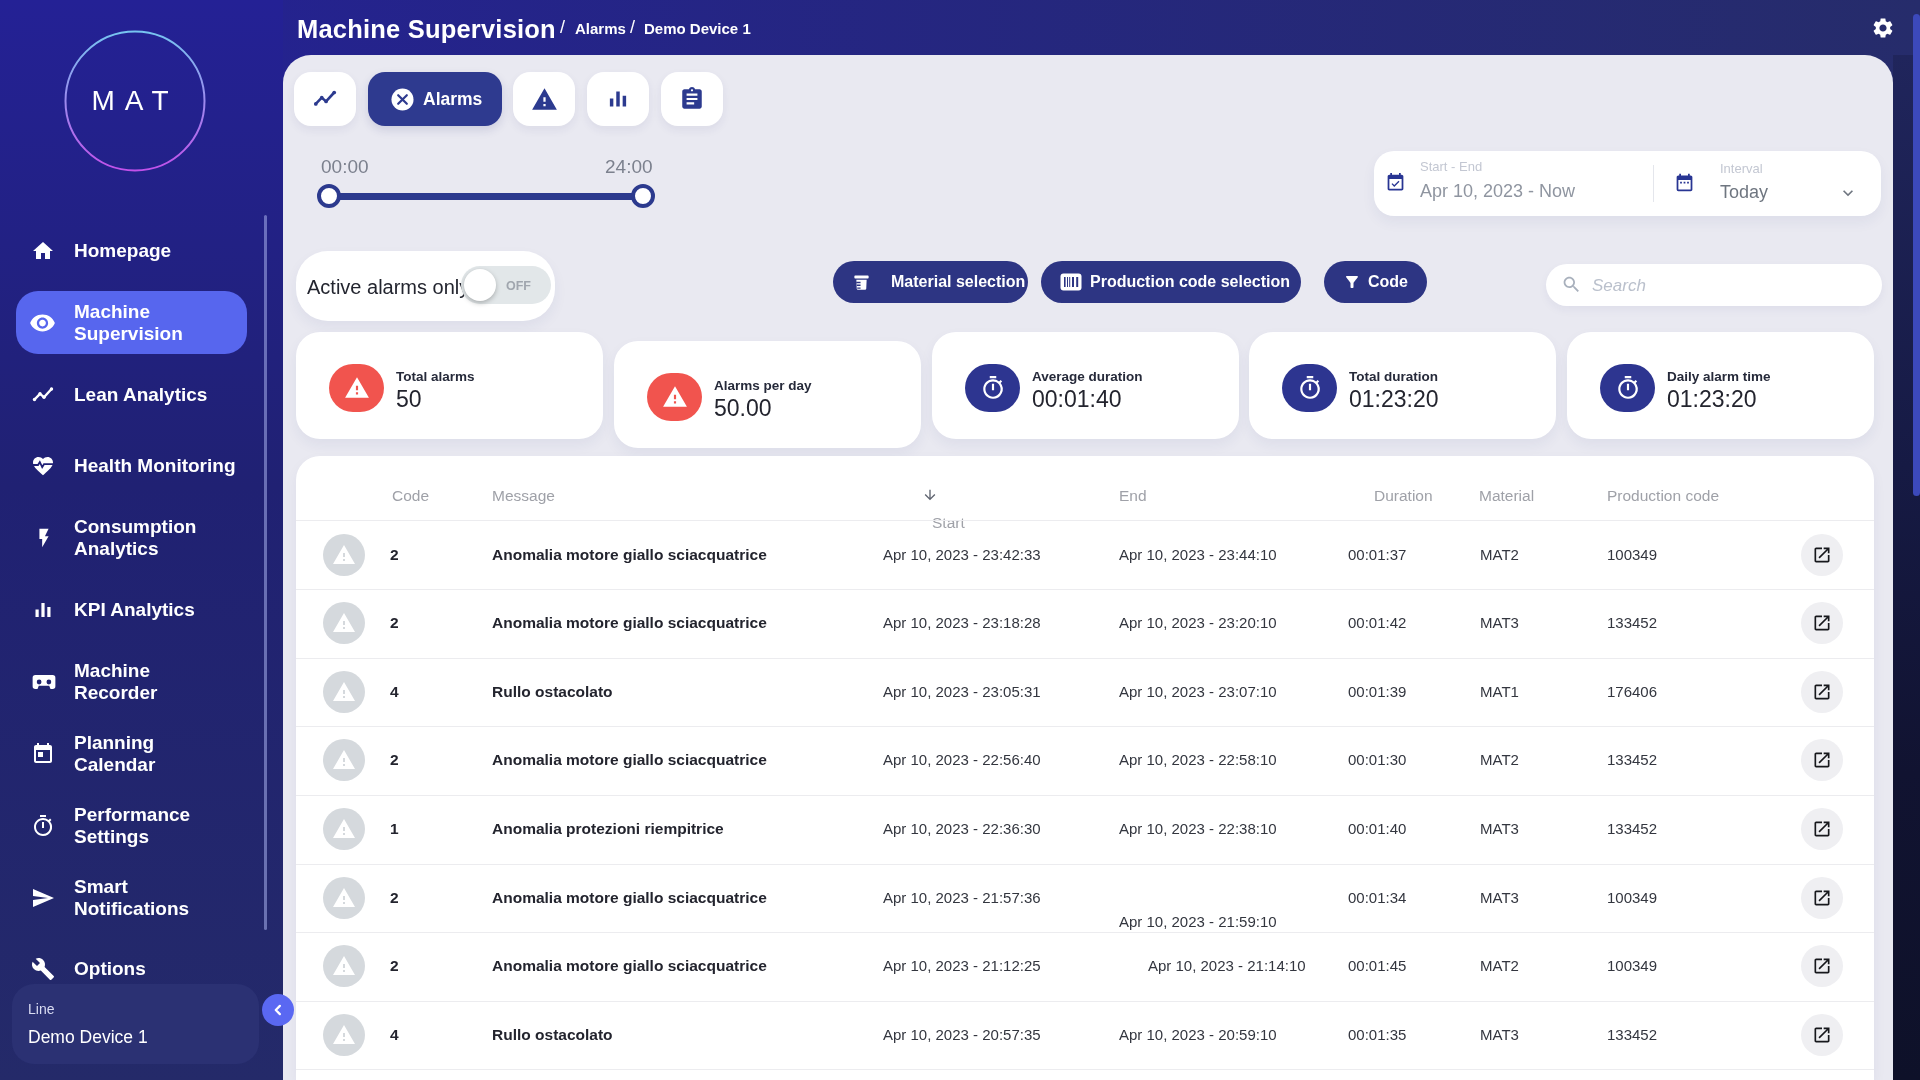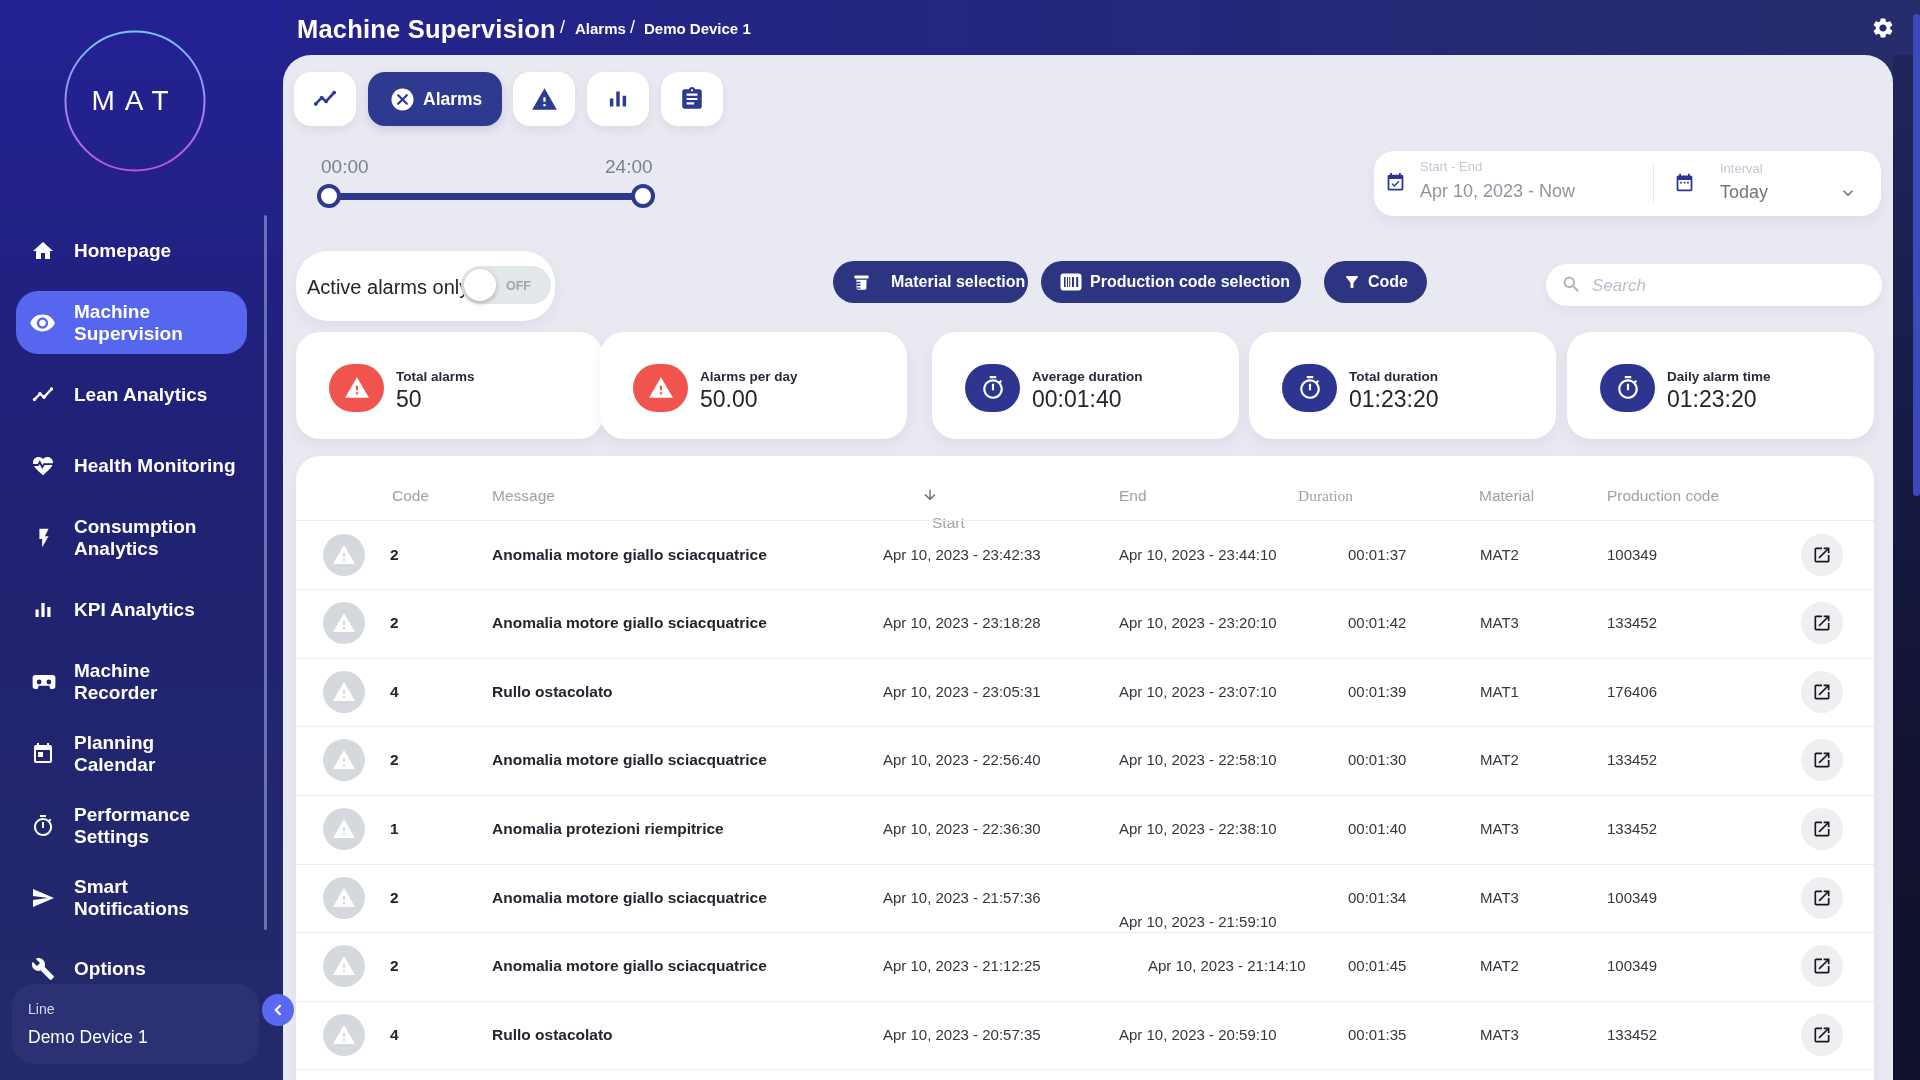--- a/index.html
+++ b/index.html
@@ -197,21 +197,21 @@
   <div class="abs" style="left:1592px;top:276px;font-size:17px;font-style:italic;color:#bac0cc;">Search</div>
   <div class="abs scard" style="left:296px;">
     <div class="sico sred">
         <svg width="26" height="26" viewBox="0 0 24 24" fill="#fff">
           <path d="M1 21h22L12 2 1 21zm12-3h-2v-2h2v2zm0-4h-2v-4h2v4z"></path>
         </svg>
       </div>
     <div class="slabel">Total alarms</div>
       <div class="sval">50</div>
   </div>
-  <div class="abs scard" style="left:600px;">
+  <div class="abs scard" style="left:614px;margin-top:9px;">
     <div class="sico sred">
         <svg width="26" height="26" viewBox="0 0 24 24" fill="#fff">
           <path d="M1 21h22L12 2 1 21zm12-3h-2v-2h2v2zm0-4h-2v-4h2v4z"></path>
         </svg>
       </div>
     <div class="slabel">Alarms per day</div>
       <div class="sval">50.00</div>
   </div>
   <div class="abs scard" style="left:932px;">
     <div class="sico sblue">
@@ -241,21 +241,21 @@
       <div class="sval">01:23:20</div>
   </div>
   <div id="table" class="abs"></div>
   <div class="abs th" style="left:392px;">Code</div>
   <div class="abs th" style="left:492px;">Message</div>
   <div class="abs th" style="left:932px;margin-top:27px;">Start</div>
   <svg class="abs" style="left:922px;top:487px;" width="16" height="16" viewBox="0 0 24 24" fill="#5f6470">
       <path d="M20 12l-1.41-1.41L13 16.17V4h-2v12.17l-5.58-5.59L4 12l8 8 8-8z"></path>
     </svg>
   <div class="abs th" style="left:1119px;">End</div>
-  <div class="abs th" style="left:1298px;font-family:Liberation Serif, serif;">Duration</div>
+  <div class="abs th" style="left:1374px;">Duration</div>
   <div class="abs th" style="left:1479px;">Material</div>
   <div class="abs th" style="left:1607px;">Production code</div>
   <div id="thdvd" class="abs"></div>
   <div class="abs row" style="top:520.6px;">
 
     <div class="ricon">
         <svg width="24" height="24" viewBox="0 0 24 24" fill="#fff">
           <path d="M1 21h22L12 2 1 21zm12-3h-2v-2h2v2zm0-4h-2v-4h2v4z"></path>
         </svg>
       </div>

